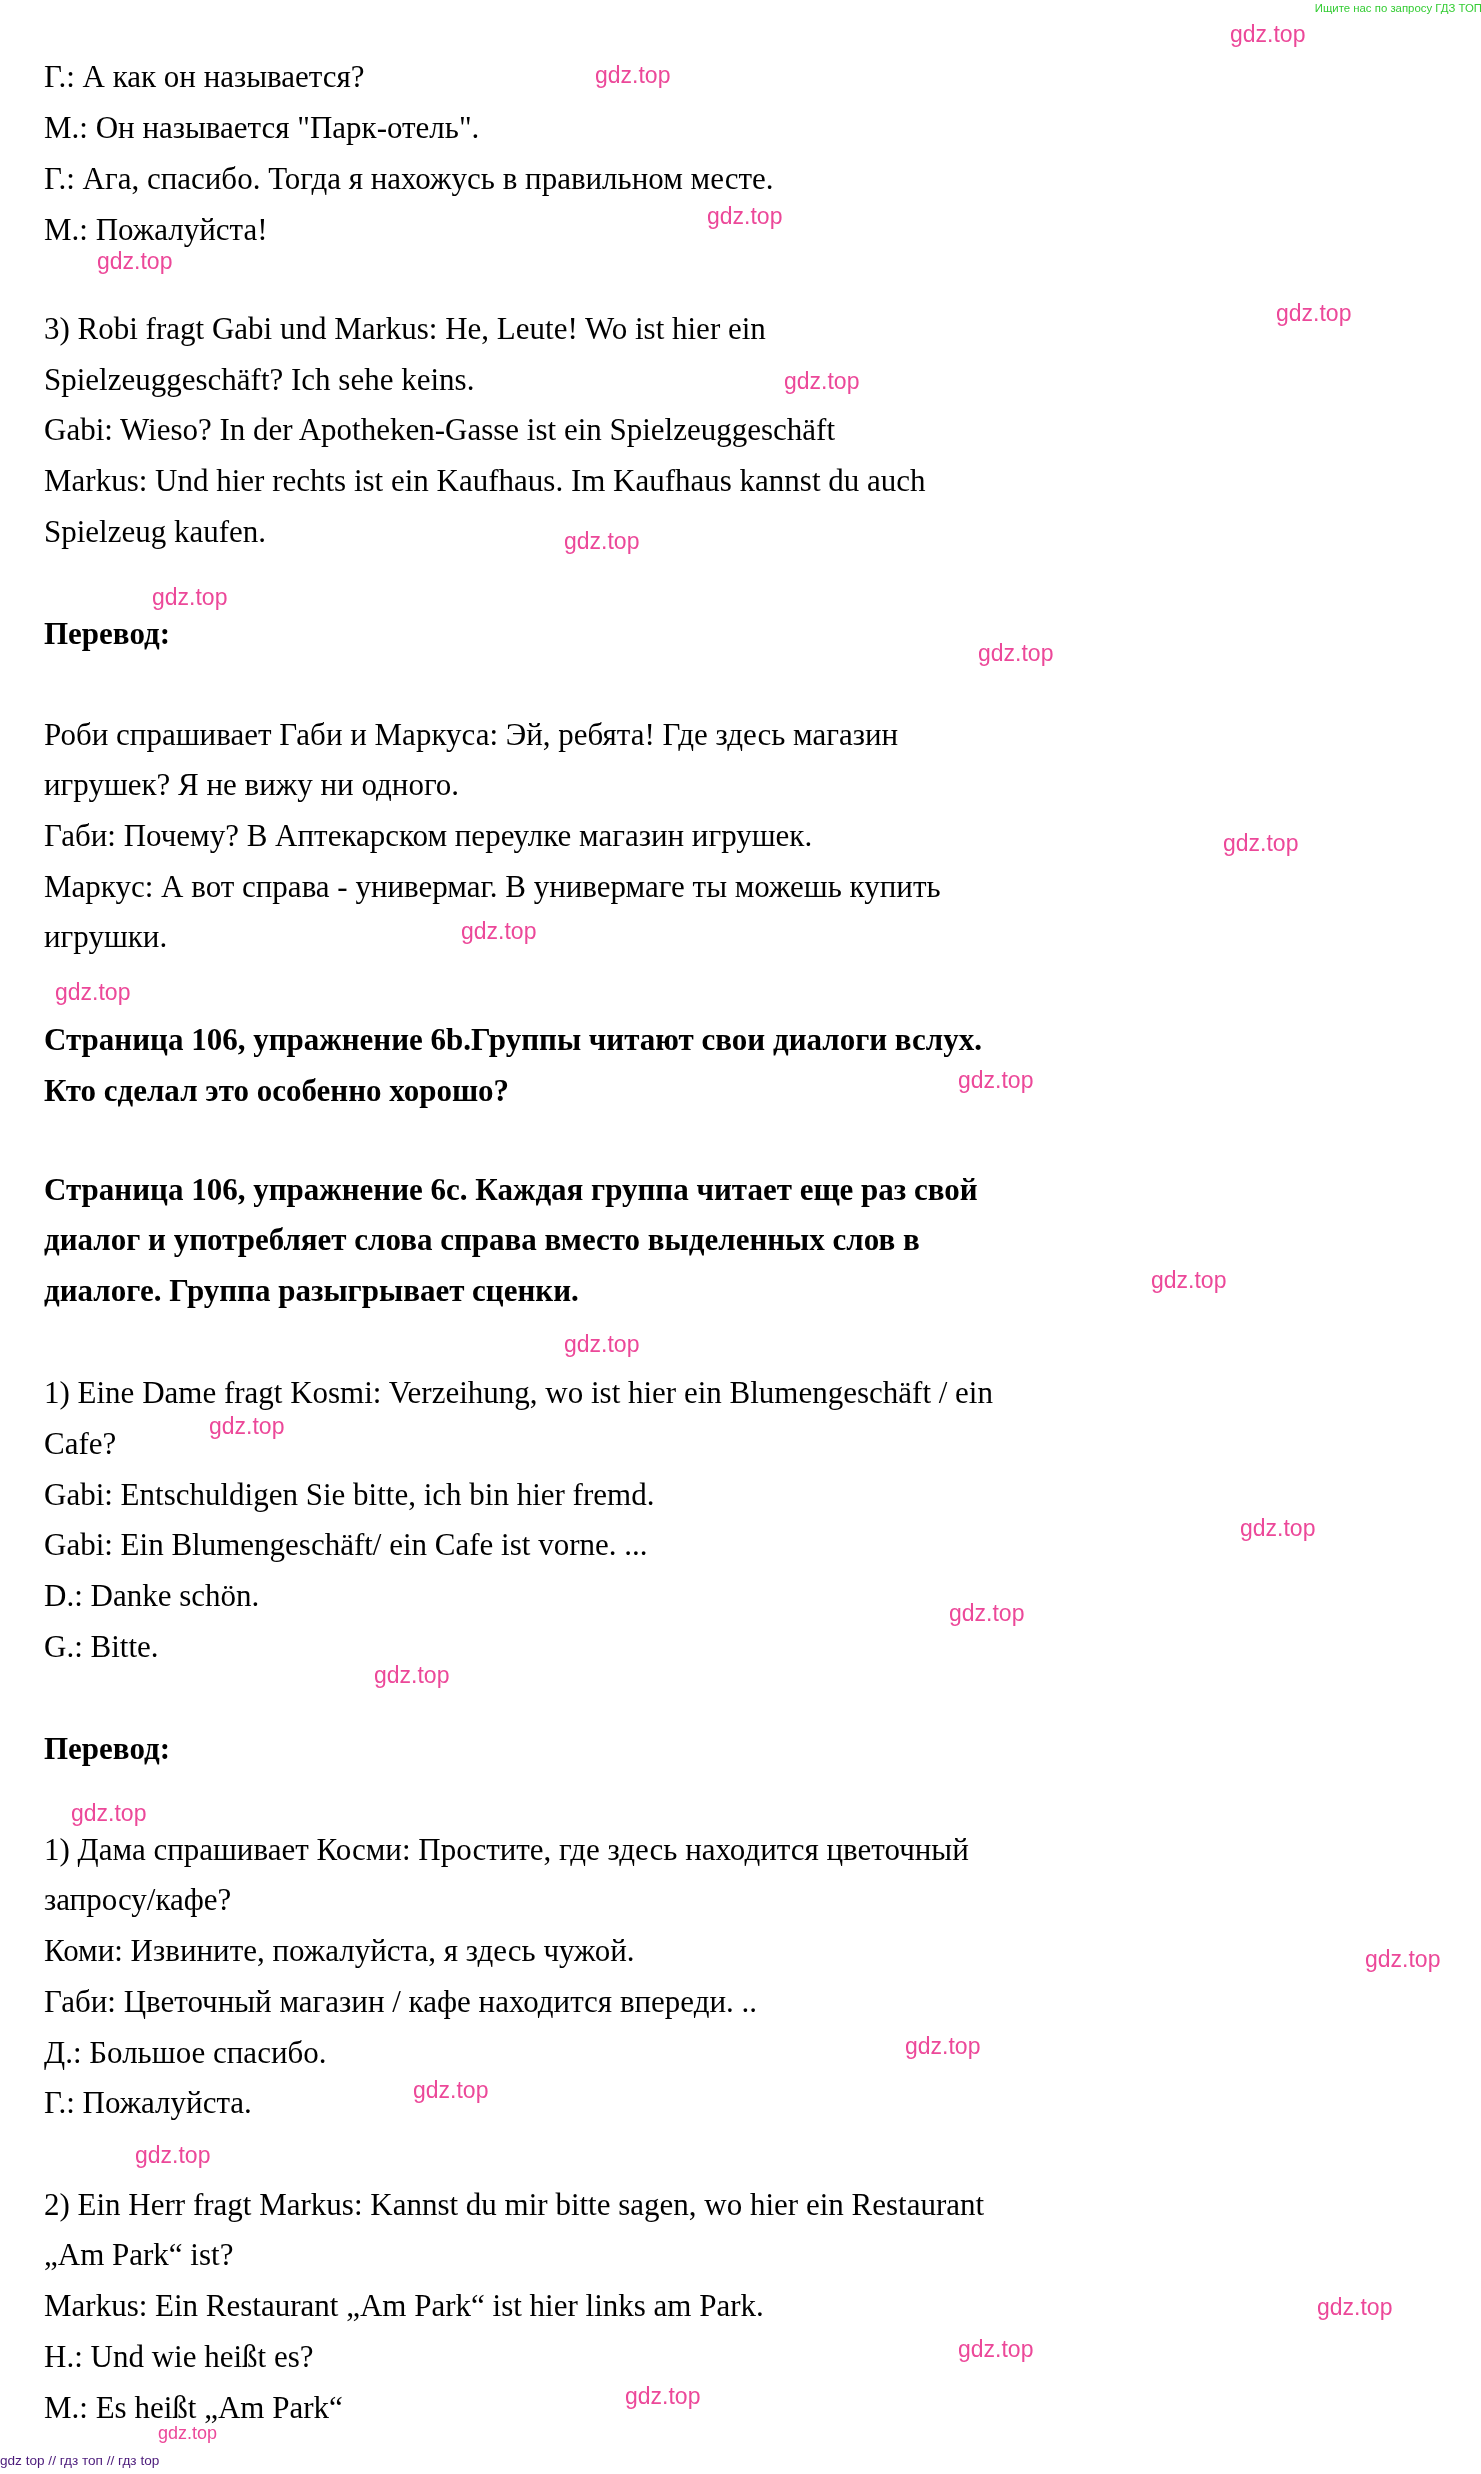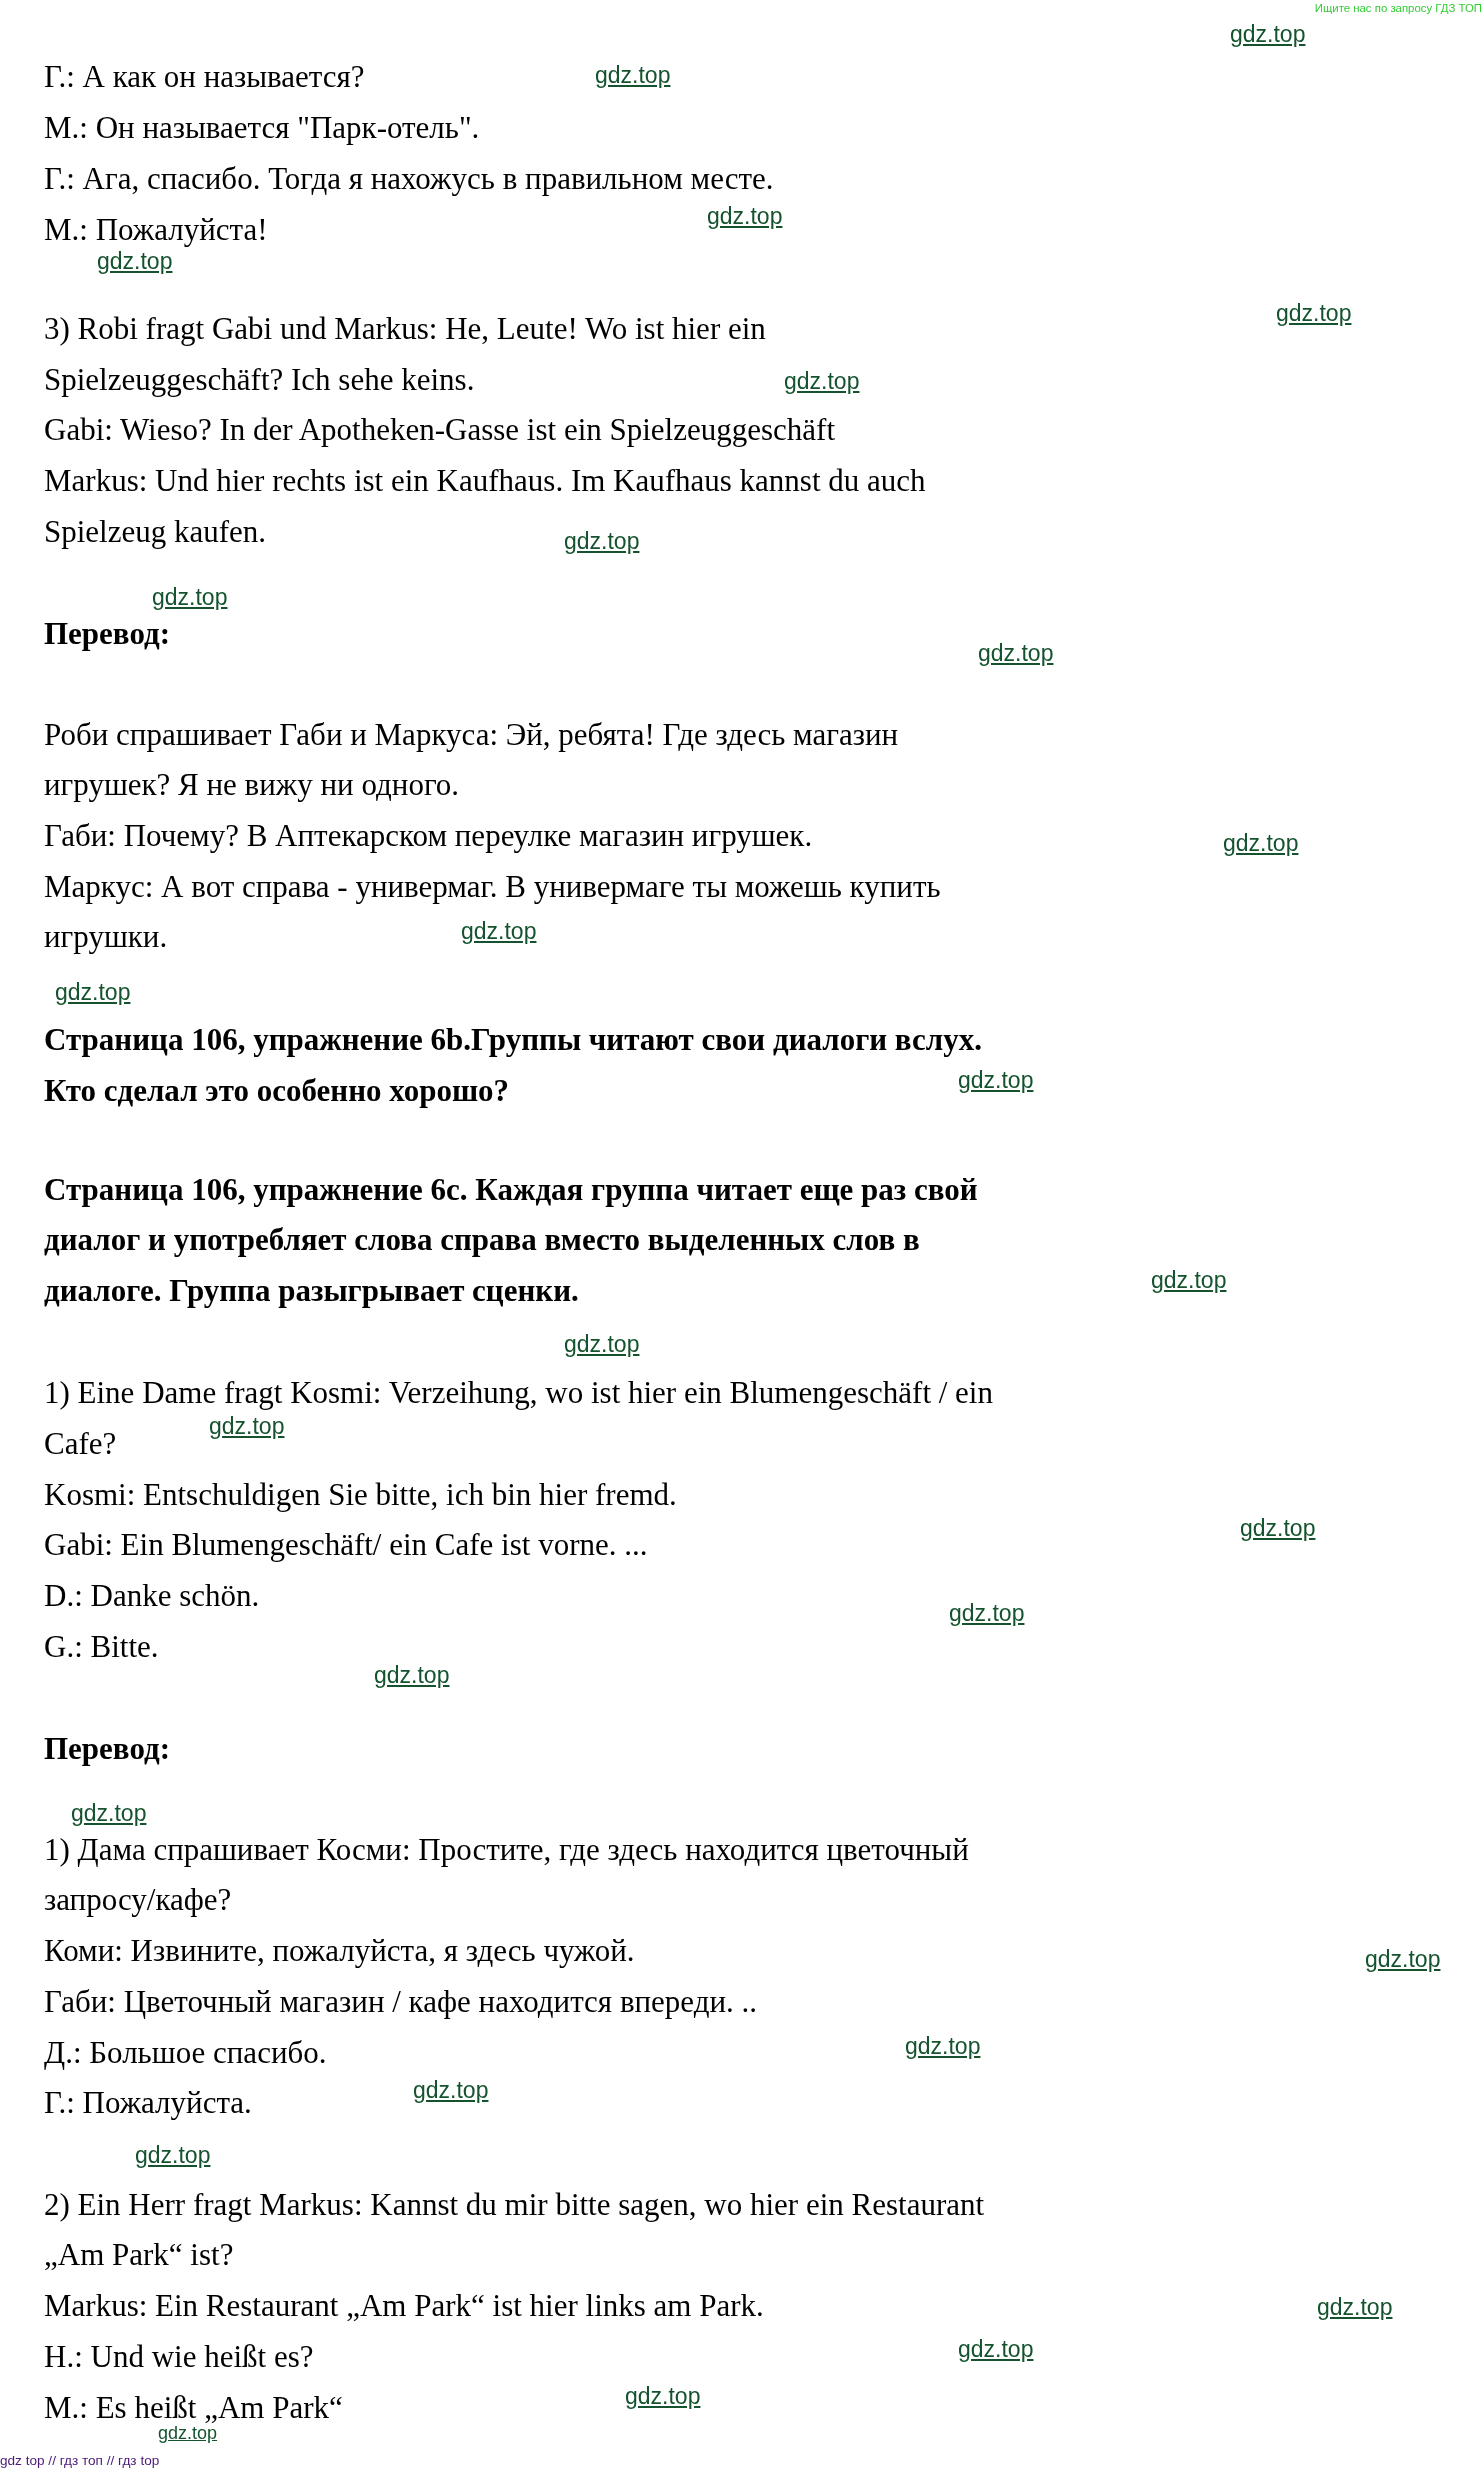--- a/index.html
+++ b/index.html
@@ -1,20 +1,20 @@
 <!DOCTYPE html>
 <html style="font-size:12px"><head>
 <meta charset="utf-8">
 <style>
   html, body { margin:0; padding:0; background:#ffffff; }
   body { width:1482px; height:2475px; position:relative; overflow:hidden; font-family:"Liberation Serif", serif; color:#000; }
   .top-banner { position:absolute; top:1.5px; left:0; width:1482px; text-align:right; font-family:"Liberation Sans", sans-serif; font-size:11.4px; color:#33cc33; }
   .line { position:absolute; left:44px; font-size:31px; line-height:51px; white-space:nowrap; }
   .bold { font-weight:bold; }
-  .wm { position:absolute; font-family:"Liberation Sans", sans-serif; font-size:23px; color:#14532d;text-decoration:underline; }
+  .wm { position:absolute; font-family:"Liberation Sans", sans-serif; font-size:23px; color:#ec4899; }
   .footer { position:absolute; top:2453px; left:0; width:1482px; font-family:"Liberation Sans", sans-serif; font-size:13.6px; color:#4b1a7a; }
 </style>
 </head>
 <body>
 
 <div class="top-banner">Ищите нас по запросу ГДЗ ТОП</div>
 
 <div class="line" style="top:51px">Г.: А как он называется?</div>
 <div class="line" style="top:102px">М.: Он называется "Парк-отель".</div>
 <div class="line" style="top:153px">Г.: Ага, спасибо. Тогда я нахожусь в правильном месте.</div>
@@ -36,21 +36,21 @@
 
 <div class="line bold" style="top:1014px">Страница 106, упражнение 6b.Группы читают свои диалоги вслух.</div>
 <div class="line bold" style="top:1065px">Кто сделал это особенно хорошо?</div>
 
 <div class="line bold" style="top:1164px">Страница 106, упражнение 6c. Каждая группа читает еще раз свой</div>
 <div class="line bold" style="top:1214px">диалог и употребляет слова справа вместо выделенных слов в</div>
 <div class="line bold" style="top:1265px">диалоге. Группа разыгрывает сценки.</div>
 
 <div class="line" style="top:1367px">1) Eine Dame fragt Kosmi: Verzeihung, wo ist hier ein Blumengeschäft / ein</div>
 <div class="line" style="top:1418px">Cafe?</div>
-<div class="line" style="top:1469px">Kosmi: Entschuldigen Sie bitte, ich bin hier fremd.</div>
+<div class="line" style="top:1469px">Gabi: Entschuldigen Sie bitte, ich bin hier fremd.</div>
 <div class="line" style="top:1519px">Gabi: Ein Blumengeschäft/ ein Cafe ist vorne. ...</div>
 <div class="line" style="top:1570px">D.: Danke schön.</div>
 <div class="line" style="top:1621px">G.: Bitte.</div>
 
 <div class="line bold" style="top:1723px">Перевод:</div>
 
 <div class="line" style="top:1824px">1) Дама спрашивает Косми: Простите, где здесь находится цветочный</div>
 <div class="line" style="top:1874px">запросу/кафе?</div>
 <div class="line" style="top:1925px">Коми: Извините, пожалуйста, я здесь чужой.</div>
 <div class="line" style="top:1976px">Габи: Цветочный магазин / кафе находится впереди. ..</div>

